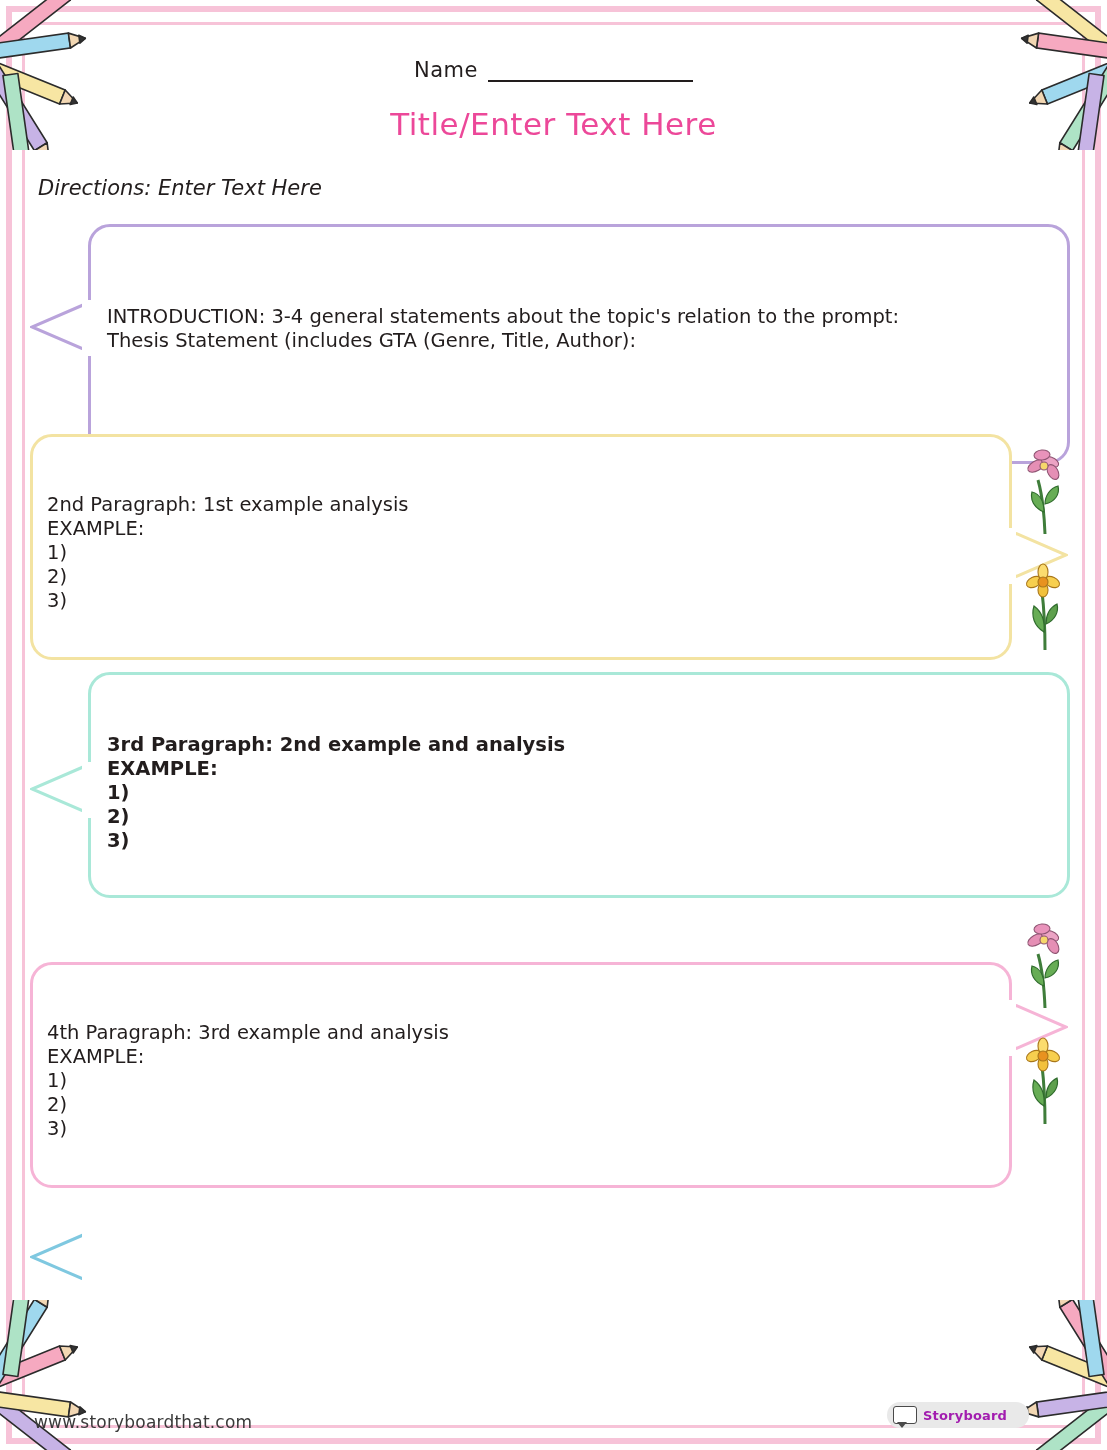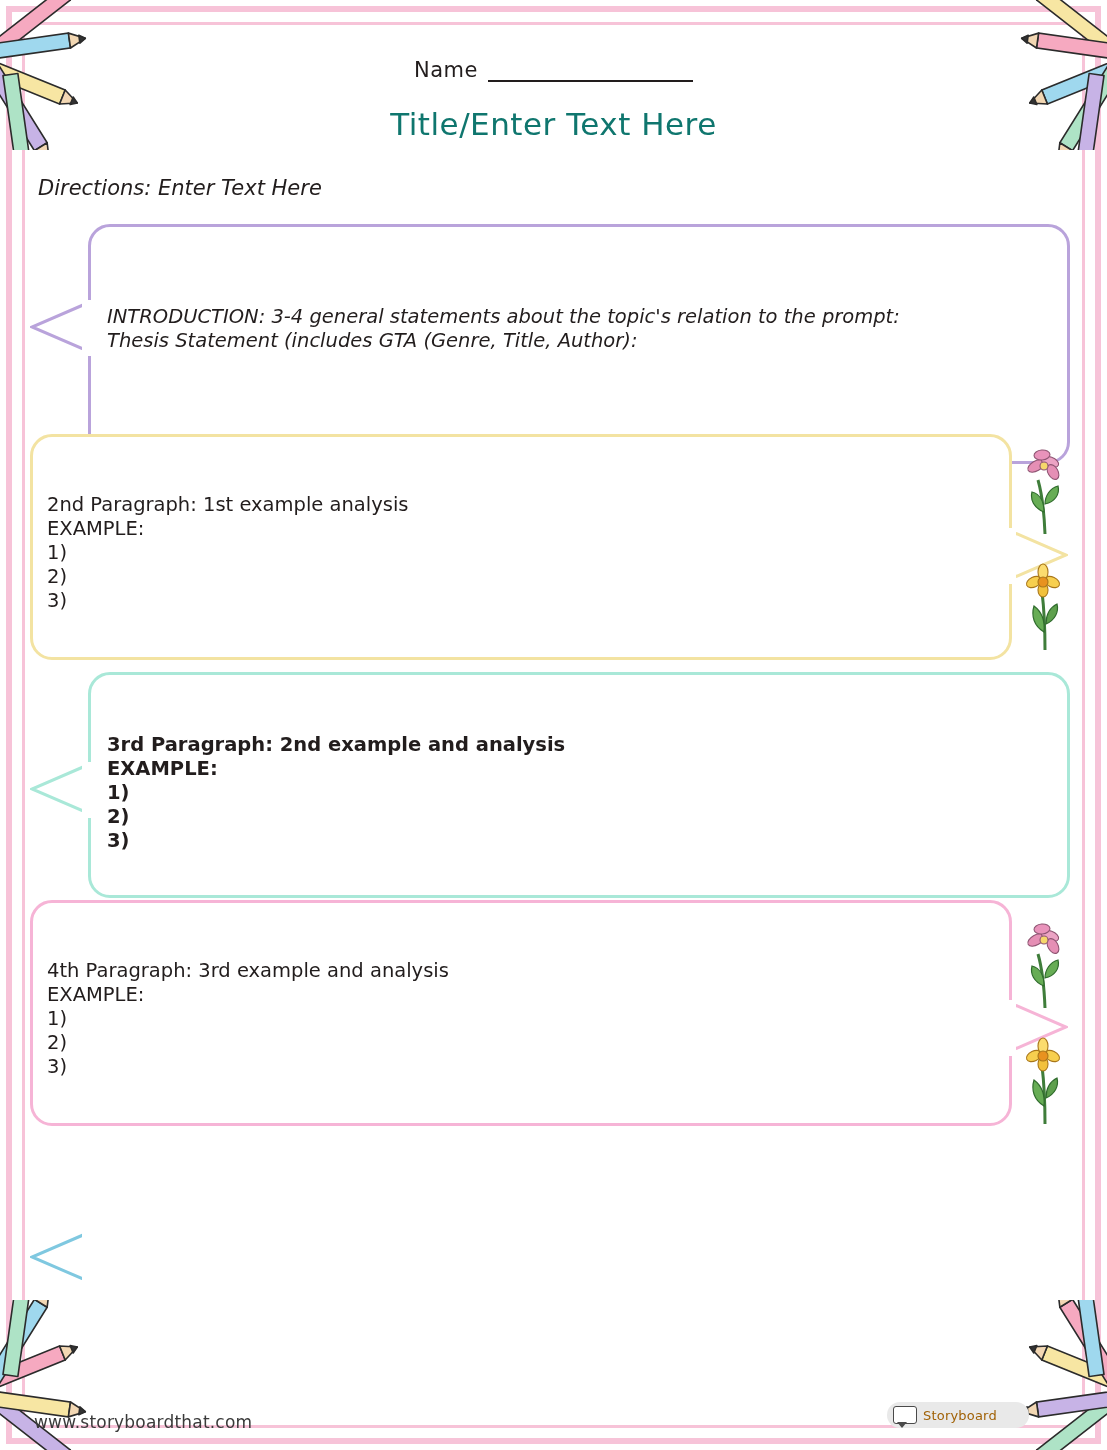--- a/index.html
+++ b/index.html
@@ -89,21 +89,21 @@
   .rule.name { width: 395px; }
   .rule.date { width: 205px; }
 
   .title {
     position: absolute;
     left: 0;
     top: 106px;
     width: 1107px;
     text-align: center;
     font-size: 31px;
-    color: #0f766e;
+    color: #ec4899;
     letter-spacing: .5px;
   }
 
   .directions {
     position: absolute;
     left: 38px;
     top: 176px;
     font-size: 21px;
     color: #221d1d;
     font-style: italic;
@@ -169,22 +169,22 @@
     content: "";
     position: absolute;
     left: 3px;
     bottom: -5px;
     border-left: 5px solid transparent;
     border-right: 5px solid transparent;
     border-top: 6px solid #4a4a4a;
   }
   .logo .brand {
     font-size: 13px;
-    font-weight: normal;
-    color: #a16207;
+    font-weight: bold;
+    color: #a21caf;
     letter-spacing: .2px;
   }
 </style>
 </head>
 <body>
 
 <div class="page">
 
   <div class="border-outer"></div>
   <div class="border-inner"></div>
@@ -318,21 +318,21 @@
   <div class="name-row">
     <div class="field">
       <span class="lbl">Name</span>
       <span class="rule date"></span>
     </div>
   </div>
 
   <div class="title">Title/Enter Text Here</div>
   <div class="directions">Directions: Enter Text Here</div>
 
-  <div class="bubble" style="left:88px; top:224px; width:982px; height:240px; border-color:#b9a3db;font-style:italic;">
+  <div class="bubble" style="left:88px; top:224px; width:982px; height:240px; border-color:#b9a3db;">
     <div class="txt" style="left:16px; top:78px; width:940px;">INTRODUCTION: 3-4 general statements about the topic's relation to the prompt:
 Thesis Statement (includes GTA (Genre, Title, Author):</div>
   </div>
   <svg style="position:absolute; left:30px; top:300px;" width="62" height="56">
     <polygon points="60,2 2,27 60,52" fill="#ffffff" stroke="#b9a3db" stroke-width="3"></polygon>
     <rect x="52" y="0" width="12" height="56" fill="#ffffff"></rect>
   </svg>
 
   <div class="bubble" style="left:30px; top:434px; width:982px; height:226px; border-color:#f3e3a2;">
     <div class="txt" style="left:14px; top:56px; width:940px;">2nd Paragraph: 1st example analysis
@@ -351,21 +351,21 @@
 EXAMPLE:
 1)
 2)
 3)</div>
   </div>
   <svg style="position:absolute; left:30px; top:762px;" width="62" height="56">
     <polygon points="60,2 2,27 60,52" fill="#ffffff" stroke="#a9e8d8" stroke-width="3"></polygon>
     <rect x="52" y="0" width="12" height="56" fill="#ffffff"></rect>
   </svg>
 
-  <div class="bubble" style="left:30px; top:900px; width:982px; height:226px; border-color:#f6b4d6;">
+  <div class="bubble" style="left:30px; top:962px; width:982px; height:226px; border-color:#f6b4d6;">
     <div class="txt" style="left:14px; top:56px; width:940px;">4th Paragraph: 3rd example and analysis
 EXAMPLE:
 1)
 2)
 3)</div>
   </div>
   <svg style="position:absolute; left:1006px; top:1000px;" width="62" height="56">
     <polygon points="2,2 60,27 2,52" fill="#ffffff" stroke="#f6b4d6" stroke-width="3"></polygon>
     <rect x="-2" y="0" width="12" height="56" fill="#ffffff"></rect>
   </svg>

